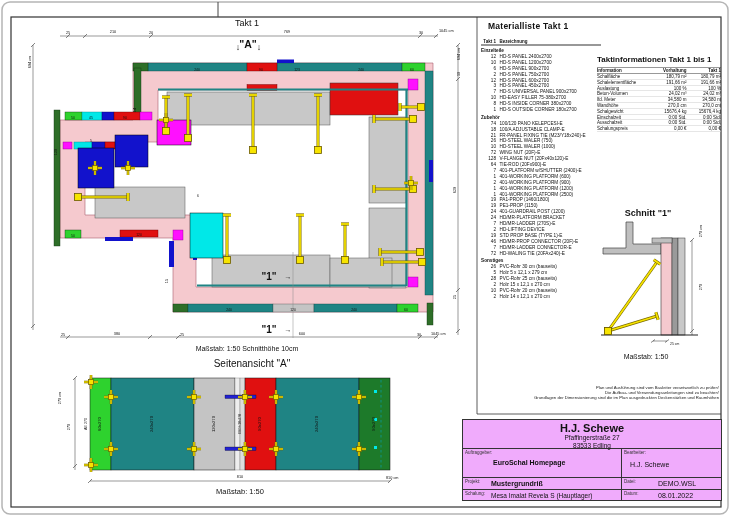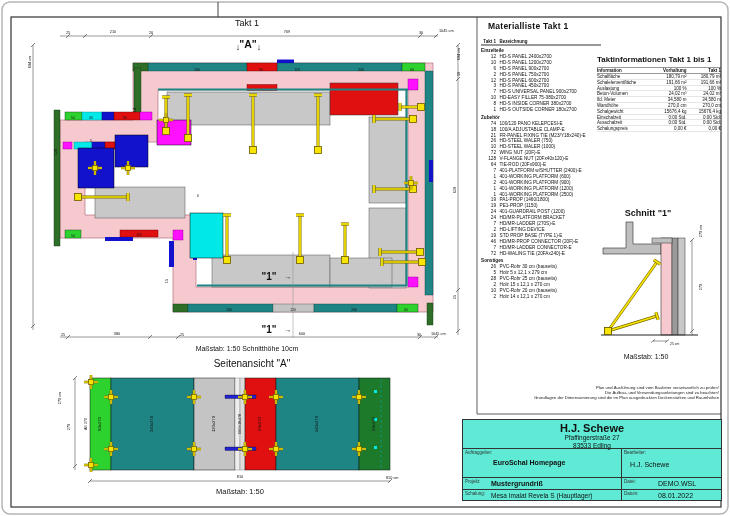--- a/index.html
+++ b/index.html
@@ -18,21 +18,21 @@
   .ml-group{font-weight:bold;font-size:9.4px;height:12.5px;line-height:13px;margin-top:3px;}
   
   #takt-info{left:597px;top:55px;width:248px;}
   .ti-title{font-size:16px;font-weight:bold;margin:0 0 7px 0;}
   .ti-row{display:flex;font-size:9px;height:10.6px;line-height:10.6px;border-bottom:1px solid #ccc;}
   .ti-row.hd{font-weight:bold;border-top:1px solid #333;border-bottom:1px solid #333;}
   .ti-c1{width:110px;}.ti-c2{width:69px;text-align:right;}.ti-c3{width:69px;text-align:right;}
   
   #disclaimer{left:459px;top:385px;width:520px;text-align:right;font-size:8.5px;line-height:9.8px;color:#222;}
   
-  #title-block{left:462px;top:419px;width:258px;height:80px;border:1px solid #333;background:#5eead4;}
+  #title-block{left:462px;top:419px;width:258px;height:80px;border:1px solid #333;background:#f0abfc;}
   .tb-header{height:28px;border-bottom:1px solid #333;text-align:center;}
   .tb-name{font-size:11px;font-weight:bold;padding-top:2px;}
   .tb-sub{font-size:6.5px;line-height:7.5px;}
   .tb-row{display:flex;border-bottom:1px solid #333;position:relative;}
   .tb-row.last{border-bottom:none;}
   .tb-cell{position:relative;}
   .tb-cl{width:158px;border-right:1px solid #333;}
   .tb-cr{flex:1;}
   .tb-label{position:absolute;top:1px;left:2px;font-size:4.5px;color:#333;}
   .tb-val{position:absolute;font-size:7px;}

